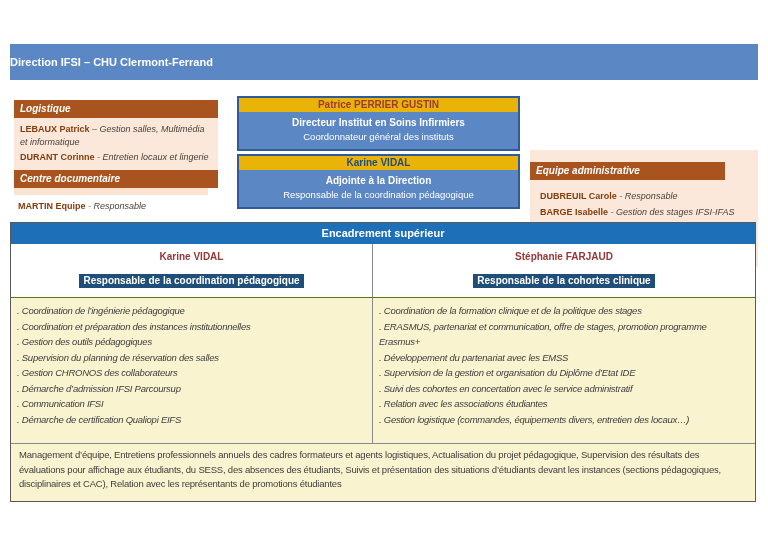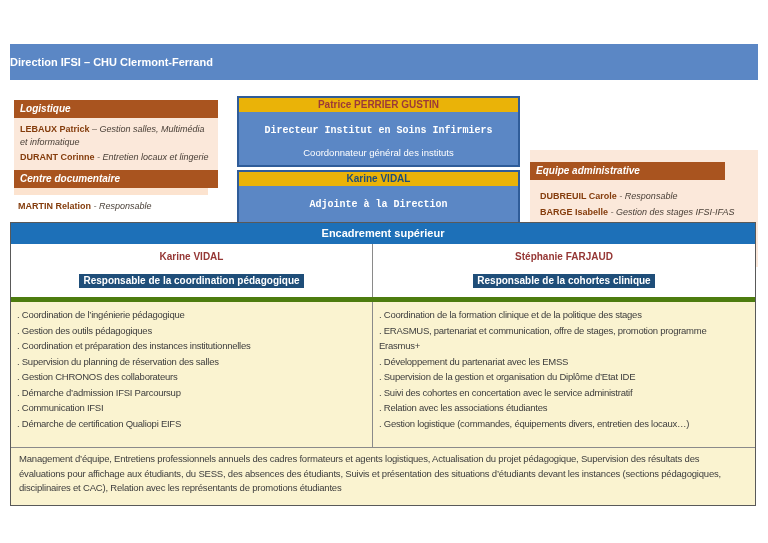--- a/index.html
+++ b/index.html
@@ -39,22 +39,22 @@
   
   .center-box { position: absolute; left: 237px; top: 96px; width: 283px; }
   .dir-block { border: 2px solid #2f5c99; margin-bottom: 3px; background: #5b87c5; }
   .dir-band {
     background: #eab308; text-align: center;
     font-weight: bold; font-size: 10px; padding: 1px 0 2px;
   }
   .name-red  { color: #9c3a38; }
   .name-navy { color: #1f4e79; }
   .dir-body { text-align: center; padding: 3px 0 7px; color: #fff; }
-  .dir-title { font-weight: bold; font-size: 10px; margin-top: 10px; font-family: Liberation Mono, monospace; }
-  .dir-sub   { font-size: 9.5px; margin-top: 11px; }
+  .dir-title { font-weight: bold; font-size: 10px; margin-top: 2px; }
+  .dir-sub   { font-size: 9.5px; margin-top: 3px; }
 
   
   .right-box {
     position: absolute; left: 530px; top: 105px; width: 228px;
     background: #fbe8da; padding: 12px 0 14px 0; min-height: 108px; margin-top: 45px;
   }
   .admin-bar { width: 195px; }
   .admin-members { padding: 9px 0 2px 8px; }
   .admin-members .member-line { padding: 1px 2px; line-height: 1.5; }
 
@@ -72,21 +72,21 @@
   .cell-r { flex: 1; }
   .enc-name {
     margin-top: 7px; text-align: center;
     font-weight: bold; font-size: 10px; color: #953735;
   }
   .enc-role-wrap { text-align: center; margin: 8px 0 9px; }
   .enc-role {
     display: inline-block; background: #1f4e79; color: #fff;
     font-weight: bold; font-size: 10px; padding: 1px 4px 2px;
   }
-  .enc-tasks { display: flex; background: #faf3d0; border-top: 5px solid #4d7c0f; }
+  .enc-tasks { display: flex; background: #faf3d0; border-top: 1px solid #4d7c0f; font-style: italic; }
   .tcol { min-height: 145px; padding: 5px 6px; }
   .task {
     font-size: 9.5px; letter-spacing: -0.25px;
     color: #3d3d3d; line-height: 15.5px;
   }
   .task::before { content: ". "; }
   .enc-footer {
     border-top: 1px solid #8a8a8a; background: #faf3d0;
     padding: 4px 8px 9px; font-size: 9.5px; letter-spacing: -0.2px;
     line-height: 14.5px; color: #3d3d3d;
@@ -104,21 +104,21 @@
   <div class="peach-body">
 
       <div class="member-line"><span class="member-name">LEBAUX Patrick</span><span class="member-rest"> – Gestion salles, Multimédia et informatique</span></div>
 
       <div class="member-line"><span class="member-name">DURANT Corinne</span><span class="member-rest"> - Entretien locaux et lingerie</span></div>
     </div>
   <div class="brown-bar">Centre documentaire</div>
   <div class="peach-strip"></div>
   <div class="white-body">
 
-      <div class="member-line"><span class="member-name">MARTIN Relation</span><span class="member-rest"> - Responsable</span></div>
+      <div class="member-line"><span class="member-name">MARTIN Equipe</span><span class="member-rest"> - Responsable</span></div>
     </div>
 </div>
 
 <div class="center-box">
   <div class="dir-block">
     <div class="dir-band name-red">Patrice PERRIER GUSTIN</div>
     <div class="dir-body">
       <div class="dir-title">Directeur Institut en Soins Infirmiers</div>
       <div class="dir-sub">Coordonnateur général des instituts</div>
     </div>
@@ -162,24 +162,24 @@
         <span class="enc-role">Responsable de la cohortes clinique</span>
       </div>
     </div>
   </div>
 
   <div class="enc-tasks">
     <div class="cell-l tcol">
 
         <div class="task">Coordination de l’ingénierie pédagogique</div>
 
+        <div class="task">Coordination et préparation des instances institutionnelles</div>
+
         <div class="task">Gestion des outils pédagogiques</div>
 
-        <div class="task">Coordination et préparation des instances institutionnelles</div>
-
         <div class="task">Supervision du planning de réservation des salles</div>
 
         <div class="task">Gestion CHRONOS des collaborateurs</div>
 
         <div class="task">Démarche d’admission IFSI Parcoursup</div>
 
         <div class="task">Communication IFSI</div>
 
         <div class="task">Démarche de certification Qualiopi EIFS</div>
       </div>

